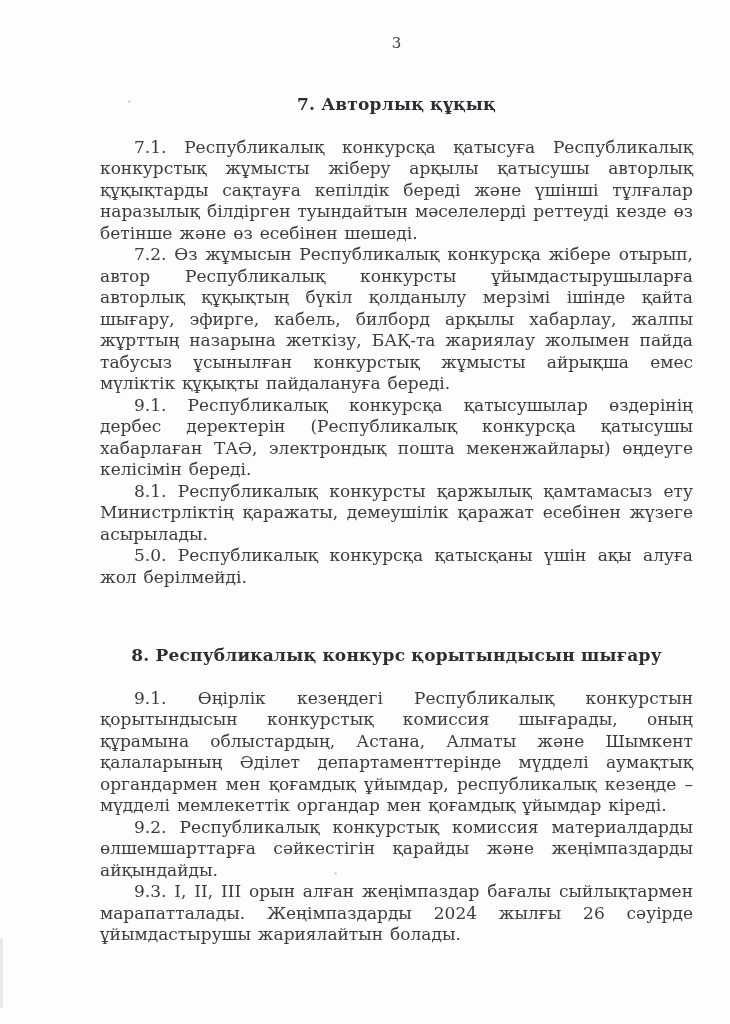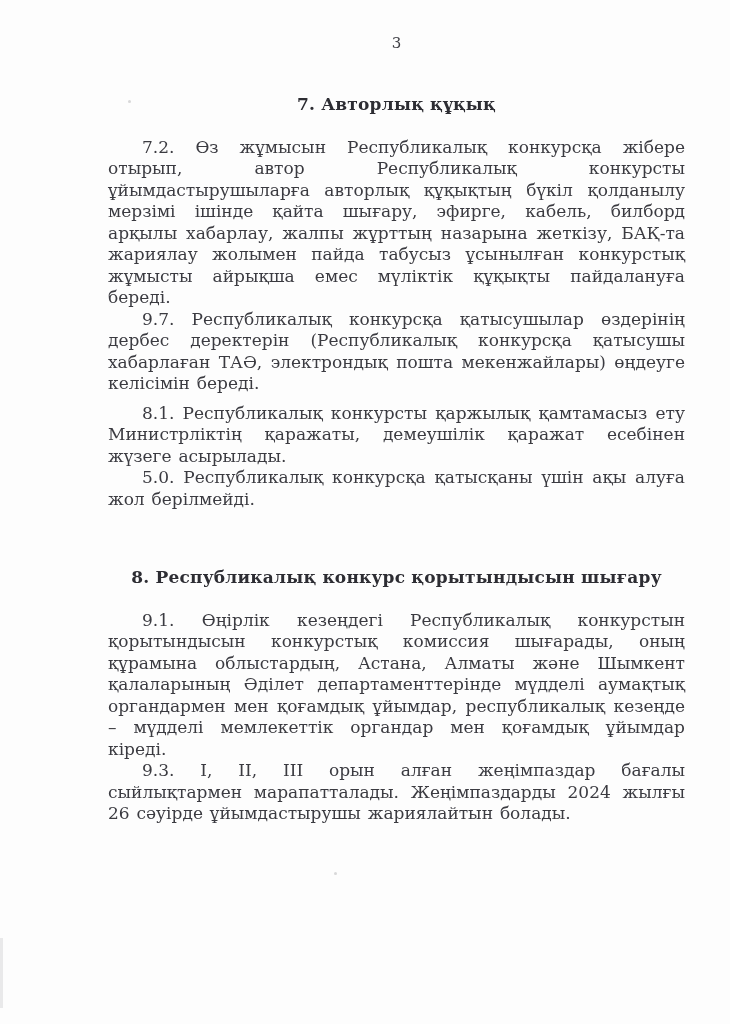--- a/index.html
+++ b/index.html
@@ -40,21 +40,21 @@
     margin: 0 0 21px 0;
     letter-spacing: 0.2px;
   }
   .heading.h8 { margin-top: 29px; }
   .heading.h9 { margin-top: 57px; }
   p.para {
     margin: 0;
     text-indent: 34px;
     word-spacing: 1.5px;
   }
-  section { margin: 8px; padding: 0; }
+  section { margin: 0; padding: 0; }
   
   .artifact-dot {
     position: absolute;
     width: 3px;
     height: 3px;
     border-radius: 50%;
     background: #b9b9bc;
     opacity: 0.55;
   }
   .artifact-dot.a1 { left: 128px; top: 100px; }
@@ -73,32 +73,34 @@
 <body>
 
 <div class="page">
 
   <div class="page-number">3</div>
 
   <div class="content">
 
     <section>
       <h2 class="heading h7">7.  Авторлық құқық</h2>
+      <p class="para">7.1.  Республикалық конкурсқа қатысуға Республикалық конкурстық жұмысты жіберу арқылы қатысушы авторлық құқықтарды сақтауға кепілдік береді және үшінші тұлғалар наразылық білдірген туындайтын мәселелерді реттеуді кезде өз бетінше және өз есебінен шешеді.</p>
       <p class="para">7.2.  Өз жұмысын Республикалық конкурсқа жібере отырып, автор Республикалық конкурсты ұйымдастырушыларға авторлық құқықтың бүкіл қолданылу мерзімі ішінде қайта шығару, эфирге, кабель, билборд арқылы хабарлау, жалпы жұрттың назарына жеткізу, БАҚ-та жариялау жолымен пайда табусыз ұсынылған конкурстық жұмысты айрықша емес мүліктік құқықты пайдалануға береді.</p>
-      <p class="para">9.7.  Республикалық конкурсқа қатысушылар өздерінің дербес деректерін (Республикалық конкурсқа қатысушы хабарлаған ТАӘ, электрондық пошта мекенжайлары) өңдеуге келісімін береді.</p>
+      <p class="para">9.1.  Республикалық конкурсқа қатысушылар өздерінің дербес деректерін (Республикалық конкурсқа қатысушы хабарлаған ТАӘ, электрондық пошта мекенжайлары) өңдеуге келісімін береді.</p>
     </section>
 
     <section>
       <p class="para">8.1.  Республикалық конкурсты қаржылық қамтамасыз ету Министрліктің қаражаты, демеушілік қаражат есебінен жүзеге асырылады.</p>
       <p class="para">5.0.  Республикалық конкурсқа қатысқаны үшін ақы алуға жол берілмейді.</p>
     </section>
 
     <section>
       <h2 class="heading h9">8.  Республикалық конкурс қорытындысын шығару</h2>
       <p class="para">9.1.  Өңірлік кезеңдегі Республикалық конкурстын қорытындысын конкурстық комиссия шығарады, оның құрамына облыстардың, Астана, Алматы және Шымкент қалаларының Әділет департаменттерінде мүдделі аумақтық органдармен мен қоғамдық ұйымдар, республикалық кезеңде – мүдделі мемлекеттік органдар мен қоғамдық ұйымдар кіреді.</p>
+      <p class="para">9.2.  Республикалық конкурстық комиссия материалдарды өлшемшарттарға сәйкестігін қарайды және жеңімпаздарды айқындайды.</p>
       <p class="para">9.3.  I, II, III орын алған жеңімпаздар бағалы сыйлықтармен марапатталады. Жеңімпаздарды 2024 жылғы 26 сәуірде ұйымдастырушы жариялайтын болады.</p>
     </section>
 
   </div>
 
   <div class="artifact-dot a1"></div>
   <div class="artifact-dot a2"></div>
   <div class="artifact-edge"></div>
 
 </div>

